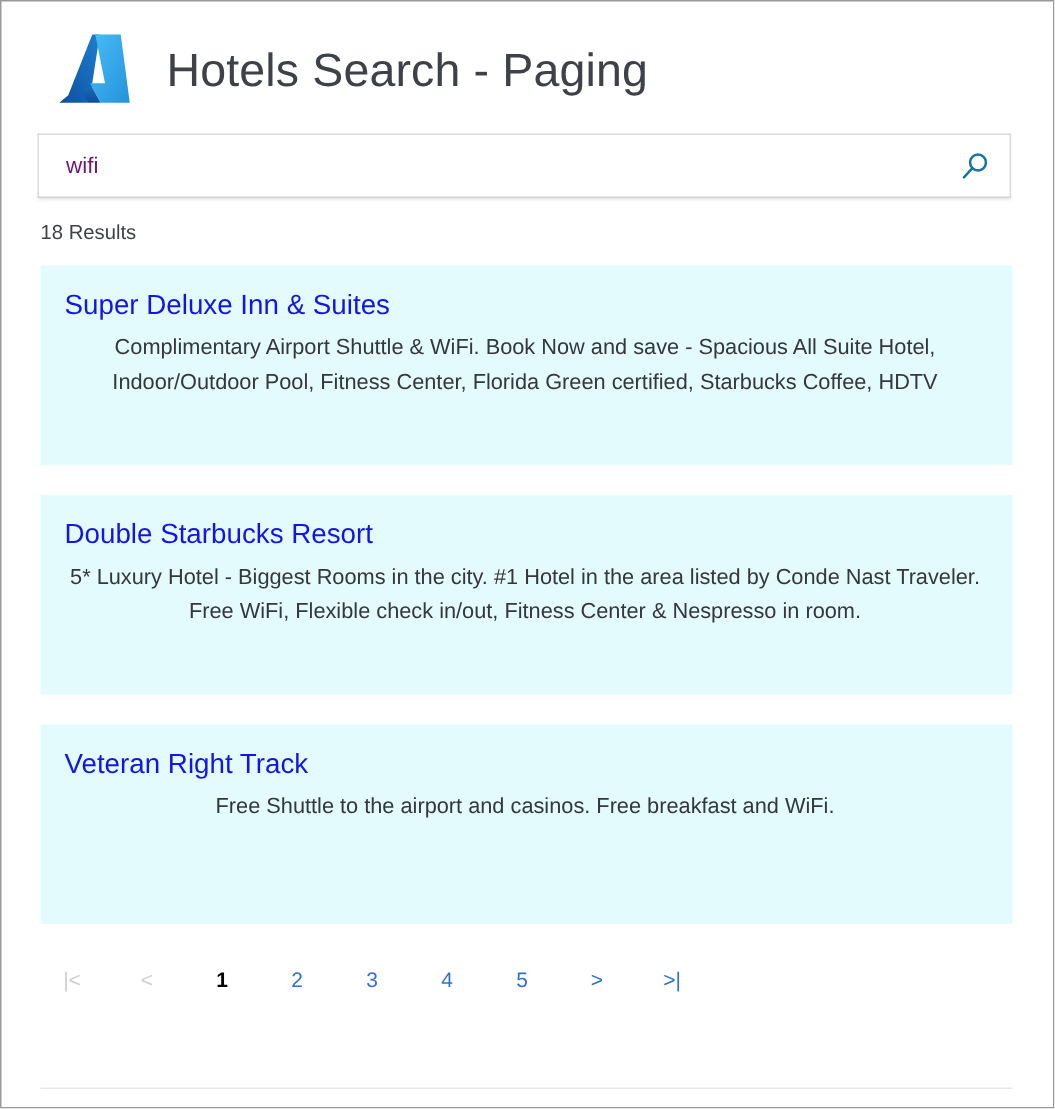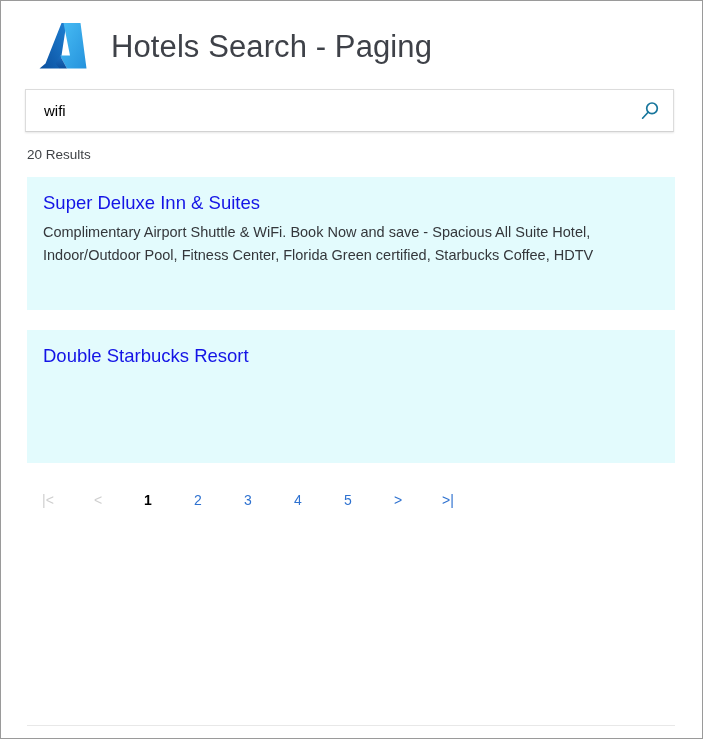--- a/index.html
+++ b/index.html
@@ -73,21 +73,21 @@
     display: flex;
     align-items: center;
   }
   .search-input {
     flex: 1 1 auto;
     border: 0;
     outline: none;
     background: transparent;
     font-family: "Liberation Sans", sans-serif;
     font-size: 15px;
-    color: #000000;
+    color: #701a75;
     padding: 0 14px 0 18px;
     height: 100%;
   }
   .search-input::placeholder { color: #9aa0a6; }
   .search-btn {
     flex: 0 0 auto;
     width: 46px;
     height: 41px;
     border: 0;
     background: transparent;
@@ -127,20 +127,21 @@
     margin: 0 0 7px 0;
     cursor: pointer;
     white-space: nowrap;
   }
   .result-desc {
     font-size: 14.5px;
     color: #34373b;
     line-height: 1.58;
     margin: 0;
     max-width: 625px;
+    text-align: center;
   }
 
   
   .pagination {
     margin: 4px 0 0 22px;
     display: flex;
     align-items: center;
     height: 34px;
   }
   .page-link {
@@ -215,33 +216,38 @@
           <span>
             <svg width="22" height="22" viewBox="0 0 22 22" xmlns="http://www.w3.org/2000/svg" aria-hidden="true">
               <circle cx="13" cy="8.3" r="5.3" fill="none" stroke="#18769c" stroke-width="1.7"></circle>
               <line x1="9.1" y1="12.2" x2="3.6" y2="18.2" stroke="#18769c" stroke-width="1.7" stroke-linecap="round"></line>
             </svg>
           </span>
         </button>
       </div>
     </div>
 
-    <div class="results-count">20 Results</div>
+    <div class="results-count">18 Results</div>
 
     <div class="results">
 
       <div class="result-card">
         <a class="result-title" href="#">Super Deluxe Inn &amp; Suites</a>
         <p class="result-desc">Complimentary Airport Shuttle &amp; WiFi.  Book Now and save - Spacious All Suite Hotel, Indoor/Outdoor Pool, Fitness Center, Florida Green certified, Starbucks Coffee, HDTV</p>
       </div>
 
       <div class="result-card">
         <a class="result-title" href="#">Double Starbucks Resort</a>
-      </div>
-
+        <p class="result-desc">5* Luxury Hotel - Biggest Rooms in the city.  #1 Hotel in the area listed by Conde Nast Traveler. Free WiFi, Flexible check in/out, Fitness Center &amp; Nespresso in room.</p>
+      </div>
+
+      <div class="result-card">
+        <a class="result-title" href="#">Veteran Right Track</a>
+        <p class="result-desc">Free Shuttle to the airport and casinos.  Free breakfast and WiFi.</p>
+      </div>
 
     </div>
 
     <div class="pagination">
       <a class="page-link disabled" href="#">|&lt;</a>
       <a class="page-link disabled" href="#">&lt;</a>
       <a class="page-link current" href="#">1</a>
       <a class="page-link" href="#">2</a>
       <a class="page-link" href="#">3</a>
       <a class="page-link" href="#">4</a>

